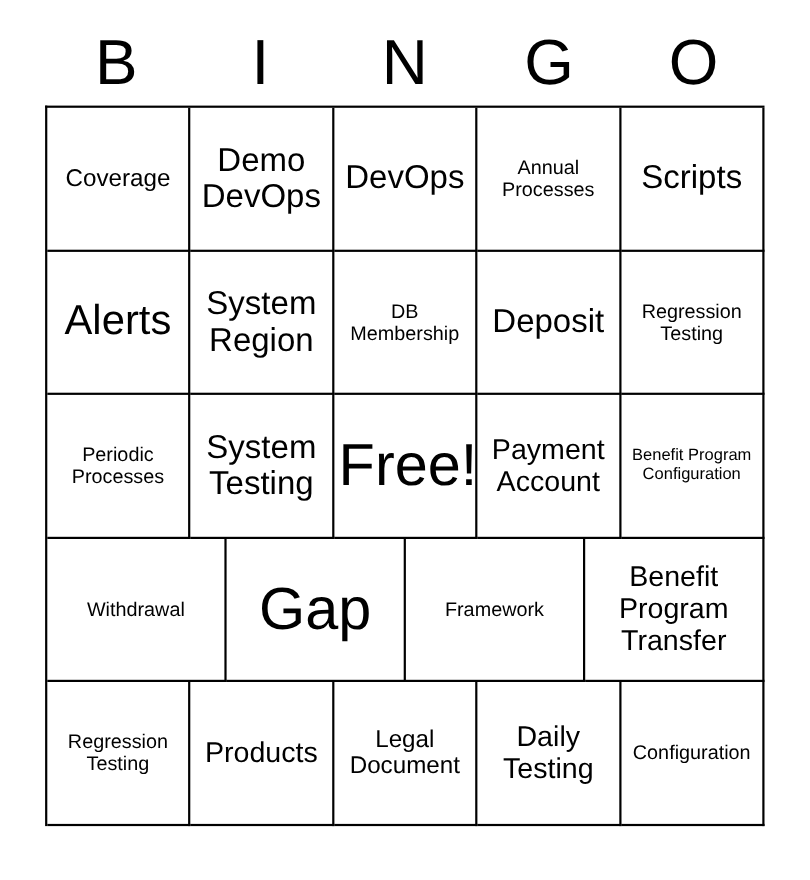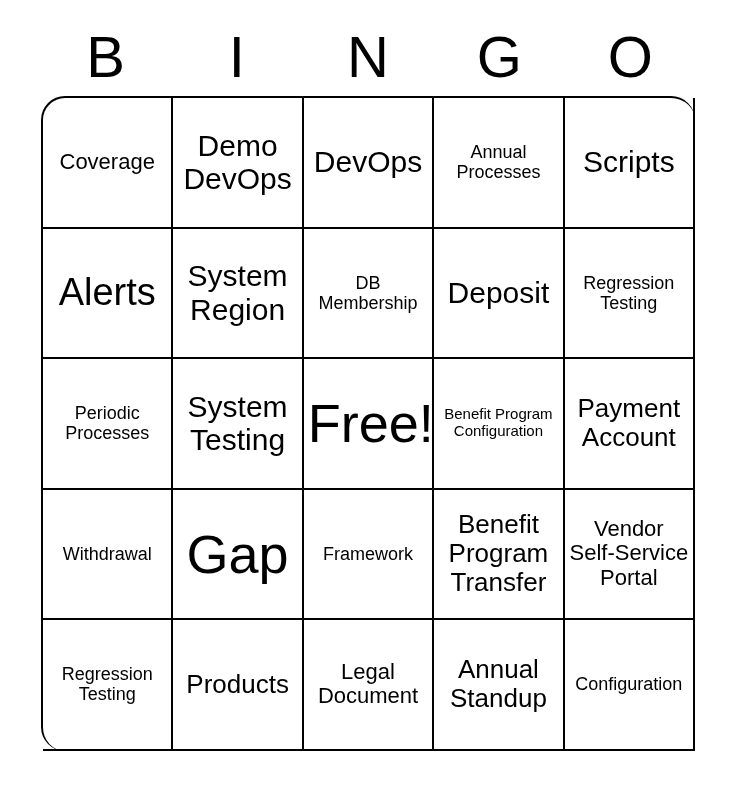--- a/index.html
+++ b/index.html
@@ -35,21 +35,20 @@
     font-weight: normal;
     font-family: "Liberation Sans", sans-serif;
     letter-spacing: 0px;
   }
   .grid {
     width: 654px;
     margin: 0 auto;
     border-left: 2px solid #000;
     border-top: 2px solid #000;
     box-sizing: border-box;
-    border-radius: 24px;
   }
   .row {
     display: flex;
   }
   .cell {
     flex: 1 1 0;
     width: 130px;
     height: 130.5px;
     border-right: 2px solid #000;
     border-bottom: 2px solid #000;
@@ -129,58 +128,55 @@
     <div class="row">
       <div class="cell fs-s">
           <span>Periodic Processes</span>
         </div>
       <div class="cell fs-xl">
           <span>System Testing</span>
         </div>
       <div class="cell fs-free">
           <span>Free!</span>
         </div>
+      <div class="cell fs-l">
+          <span>Payment Account</span>
+        </div>
       <div class="cell fs-xs">
           <span>Benefit Program Configuration</span>
-        </div>
-      <div class="cell fs-l">
-          <span>Payment Account</span>
         </div>
     </div>
 
     <div class="row">
       <div class="cell fs-s">
           <span>Withdrawal</span>
         </div>
       <div class="cell fs-free">
           <span>Gap</span>
         </div>
       <div class="cell fs-s">
           <span>Framework</span>
         </div>
       <div class="cell fs-l">
           <span>Benefit Program Transfer</span>
         </div>
-      <div class="cell fs-m">
-          <span>Vendor Self-Service Portal</span>
-        </div>
     </div>
 
     <div class="row">
       <div class="cell fs-s">
           <span>Regression Testing</span>
         </div>
       <div class="cell fs-l">
           <span>Products</span>
         </div>
       <div class="cell fs-m">
           <span>Legal Document</span>
         </div>
       <div class="cell fs-l">
-          <span>Annual Standup</span>
+          <span>Daily Testing</span>
         </div>
       <div class="cell fs-s">
           <span>Configuration</span>
         </div>
     </div>
 
   </div>
 </div>
 
 </body></html>

